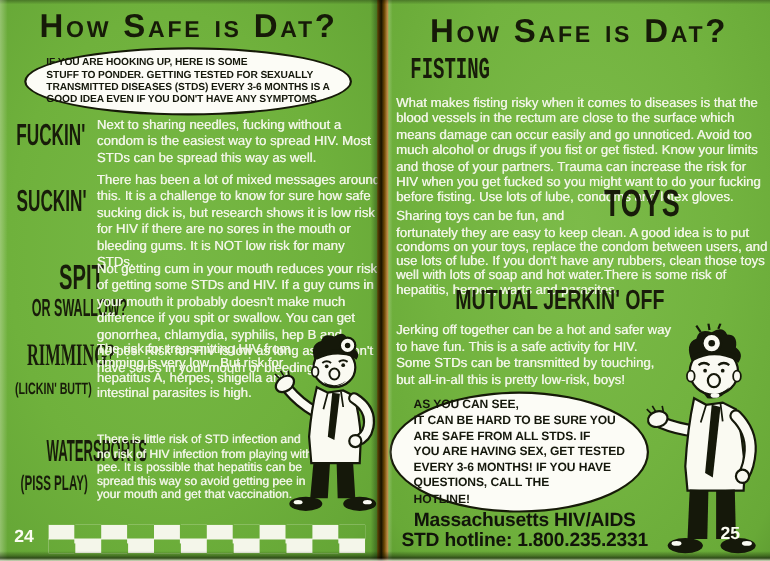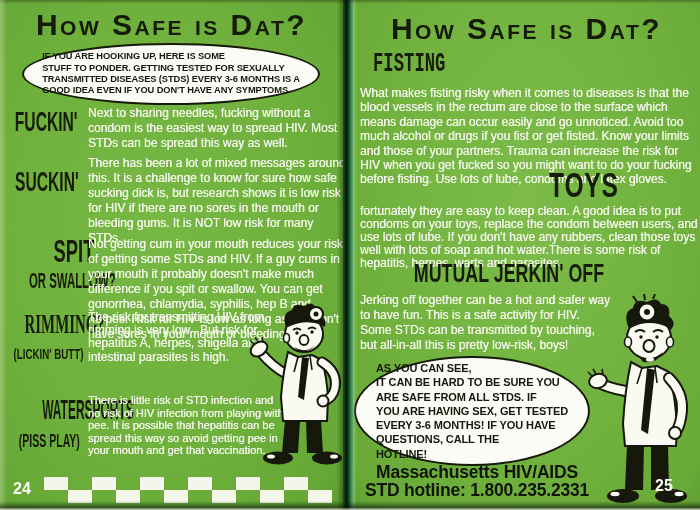--- a/index.html
+++ b/index.html
@@ -1,17 +1,17 @@
 <!DOCTYPE html>
 <html><head>
 <meta charset="utf-8">
 <style>
   html,body{margin:0;padding:0;background:#222;}
   .spread{position:relative;width:700px;height:510px;overflow:hidden;
-    font-family:"Liberation Sans",sans-serif;background:#15803d;}
+    font-family:"Liberation Sans",sans-serif;background:#a16207;}
   .page{position:absolute;top:0;height:510px;overflow:hidden;}
   .page.left{left:0;width:343px;
     background:radial-gradient(ellipse at 45% 45%, #77b845 0%, #6fb13c 55%, #65a636 90%, #5d9c31 100%);}
   .page.right{left:353px;width:347px;
     background:radial-gradient(ellipse at 50% 40%, #7cbb49 0%, #72b33f 55%, #68a937 92%, #609e32 100%);}
   .gutter{position:absolute;top:0;left:337px;width:20px;height:510px;z-index:6;
     background:linear-gradient(90deg, rgba(10,25,2,0) 0%, rgba(10,25,2,0.35) 28%, rgba(3,8,0,0.88) 48%,
       rgba(10,25,2,0.35) 62%, rgba(255,255,240,0.28) 76%, rgba(10,25,2,0) 100%);}
   .edge-bottom{position:absolute;left:0;bottom:0;width:700px;height:9px;z-index:7;
     background:linear-gradient(180deg, rgba(0,0,0,0) 0%, rgba(10,20,0,0.35) 45%, rgba(0,0,0,0.55) 70%, rgba(235,235,220,0.85) 100%);}
@@ -145,20 +145,21 @@
   </section>
 
   <section class="page right">
     <div class="title">How Safe is Dat?</div>
 
     <div class="h-fisting">
       <span class="imp">FISTING</span>
     </div>
     <div class="body-txt" style="left:7px;top:86px;width:334px;line-height:14.4px;">What makes fisting risky when it comes to diseases is that the blood vessels in the rectum are close to the surface which means damage can occur easily and go unnoticed.  Avoid too much alcohol or drugs if you fist or get fisted.  Know your limits and those of your partners. Trauma can increase the risk for HIV when you get fucked so you might want to do your fucking before fisting.  Use lots of lube, condoms and latex gloves.</div>
 
+    <div class="body-txt" style="left:7px;top:189px;width:190px;">Sharing toys can be fun, and</div>
     <div class="h-toys">
       <span class="imp">TOYS</span>
     </div>
     <div class="body-txt" style="left:7px;top:205px;width:338px;line-height:13px;">fortunately they are easy to keep clean.  A good idea is to put condoms on your toys, replace the condom between users, and use lots of lube.  If you don't have any rubbers, clean those toys well with lots of soap and hot water.There is some risk of hepatitis, herpes, warts and parasites.</div>
 
     <div class="h-mutual">
       <span class="imp">MUTUAL JERKIN' OFF</span>
     </div>
     <div class="body-txt" style="left:7px;top:293px;width:260px;">Jerking off together can be a hot and safer way
 to have fun.  This is a safe activity for HIV.

